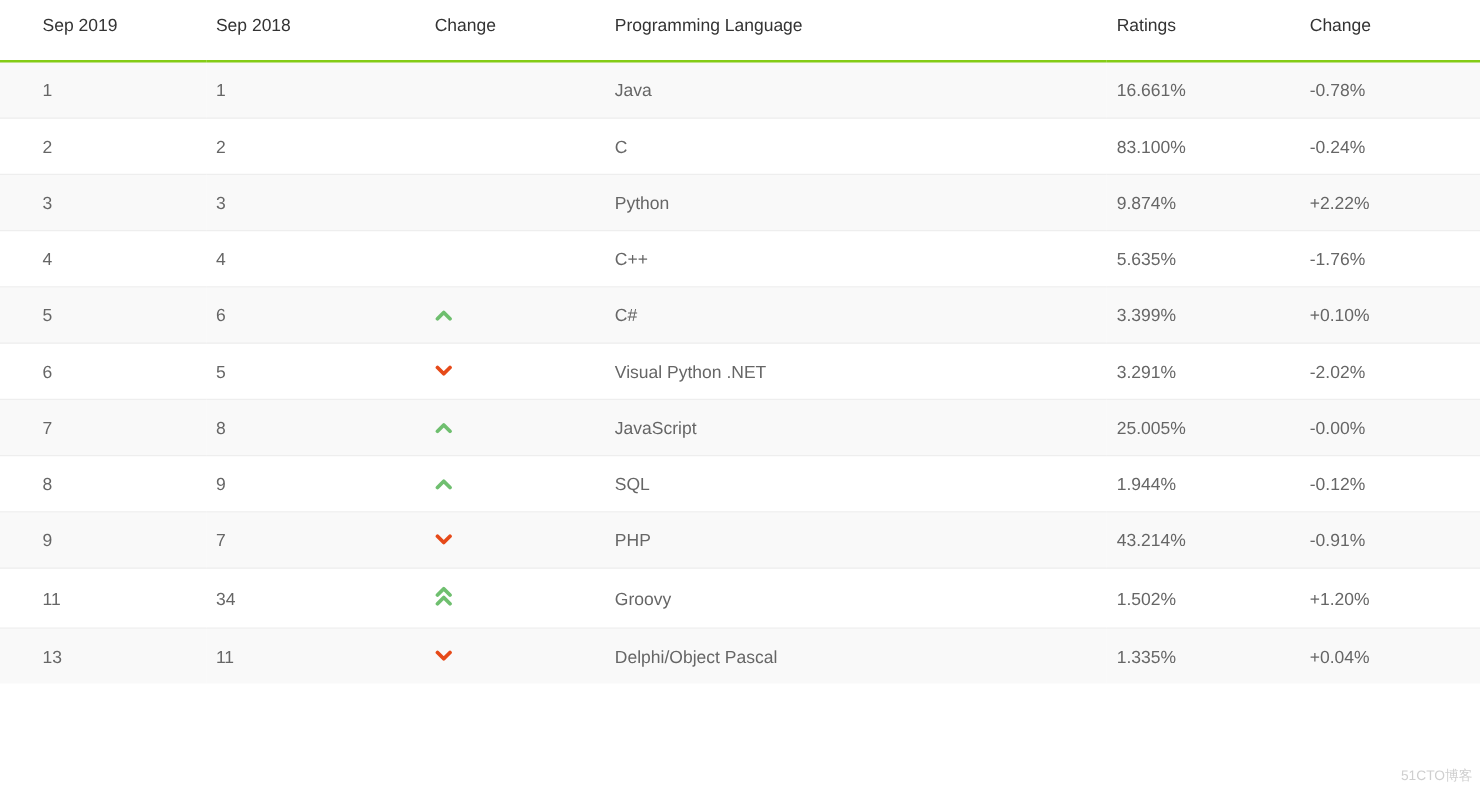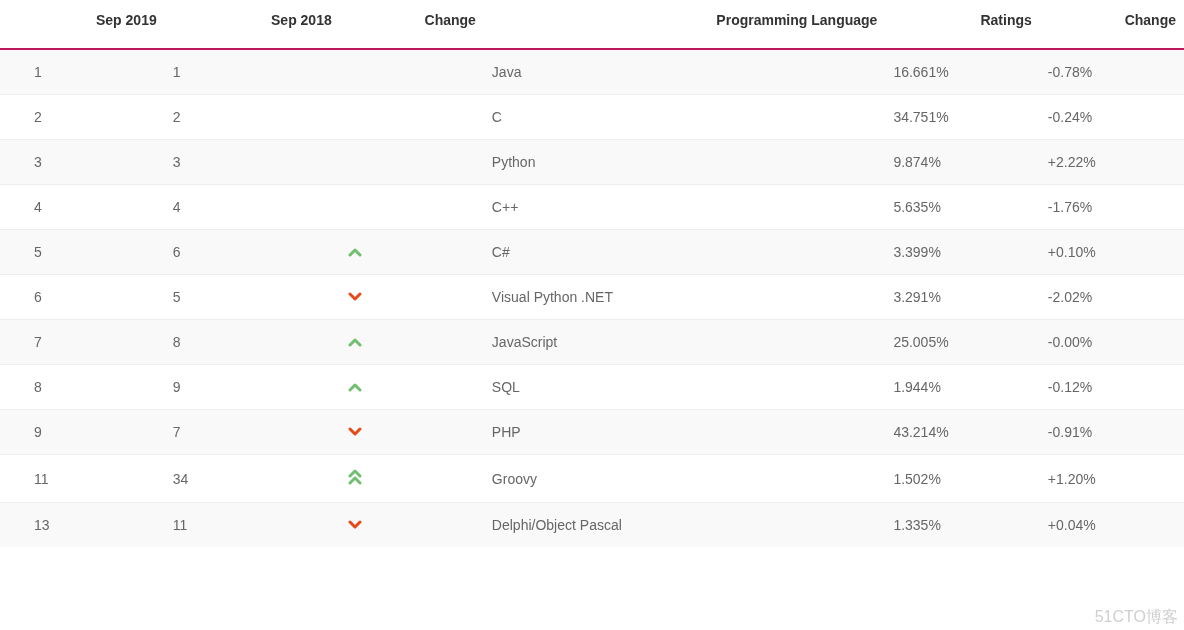--- a/index.html
+++ b/index.html
@@ -10,25 +10,25 @@
     font-size: 14px;
     color: #555;
     background: #fff;
     width: 1184px;
   }
   table {
     width: 100%;
     border-collapse: collapse;
   }
   th {
-    text-align: right;
-    font-weight: 700;
+    text-align: left;
+    font-weight: 400;
     color: #333;
     padding: 12px 8px 20px 8px;
-    border-bottom: 2px solid #be185d;
+    border-bottom: 2px solid #84cc16;
     font-size: 14px;
   }
   td {
     padding: 14px 8px;
     border-top: 1px solid #eee;
     color: #666;
     font-size: 14px;
     vertical-align: middle;
   }
   tbody tr:first-child td { border-top: none; }
@@ -37,21 +37,21 @@
   .col-sep2019 { width: 160px; padding-left: 34px; }
   .col-sep2018 { width: 170px; }
   .col-changeicon { width: 140px; }
   .col-lang { width: 390px; }
   .col-ratings { width: 150px; margin-top: 48px; }
   .col-change { width: 140px; }
   .watermark {
     position: fixed;
     right: 6px;
     bottom: 2px;
-    font-size: 16px;
+    font-size: 11px;
     color: #bbb;
     opacity: 0.7;
     pointer-events: none;
   }
   .chev { display: inline-block; line-height: 0; }
   .chev svg { display: block; }
 </style>
 </head>
 <body>
 
@@ -73,21 +73,21 @@
         <td class="col-changeicon"></td>
         <td class="col-lang">Java</td>
         <td class="col-ratings">16.661%</td>
         <td class="col-change">-0.78%</td>
       </tr>
       <tr>
         <td class="col-sep2019">2</td>
         <td class="col-sep2018">2</td>
         <td class="col-changeicon"></td>
         <td class="col-lang">C</td>
-        <td class="col-ratings">34.751%</td>
+        <td class="col-ratings">83.100%</td>
         <td class="col-change">-0.24%</td>
       </tr>
       <tr>
         <td class="col-sep2019">3</td>
         <td class="col-sep2018">3</td>
         <td class="col-changeicon"></td>
         <td class="col-lang">Python</td>
         <td class="col-ratings">9.874%</td>
         <td class="col-change">+2.22%</td>
       </tr>

